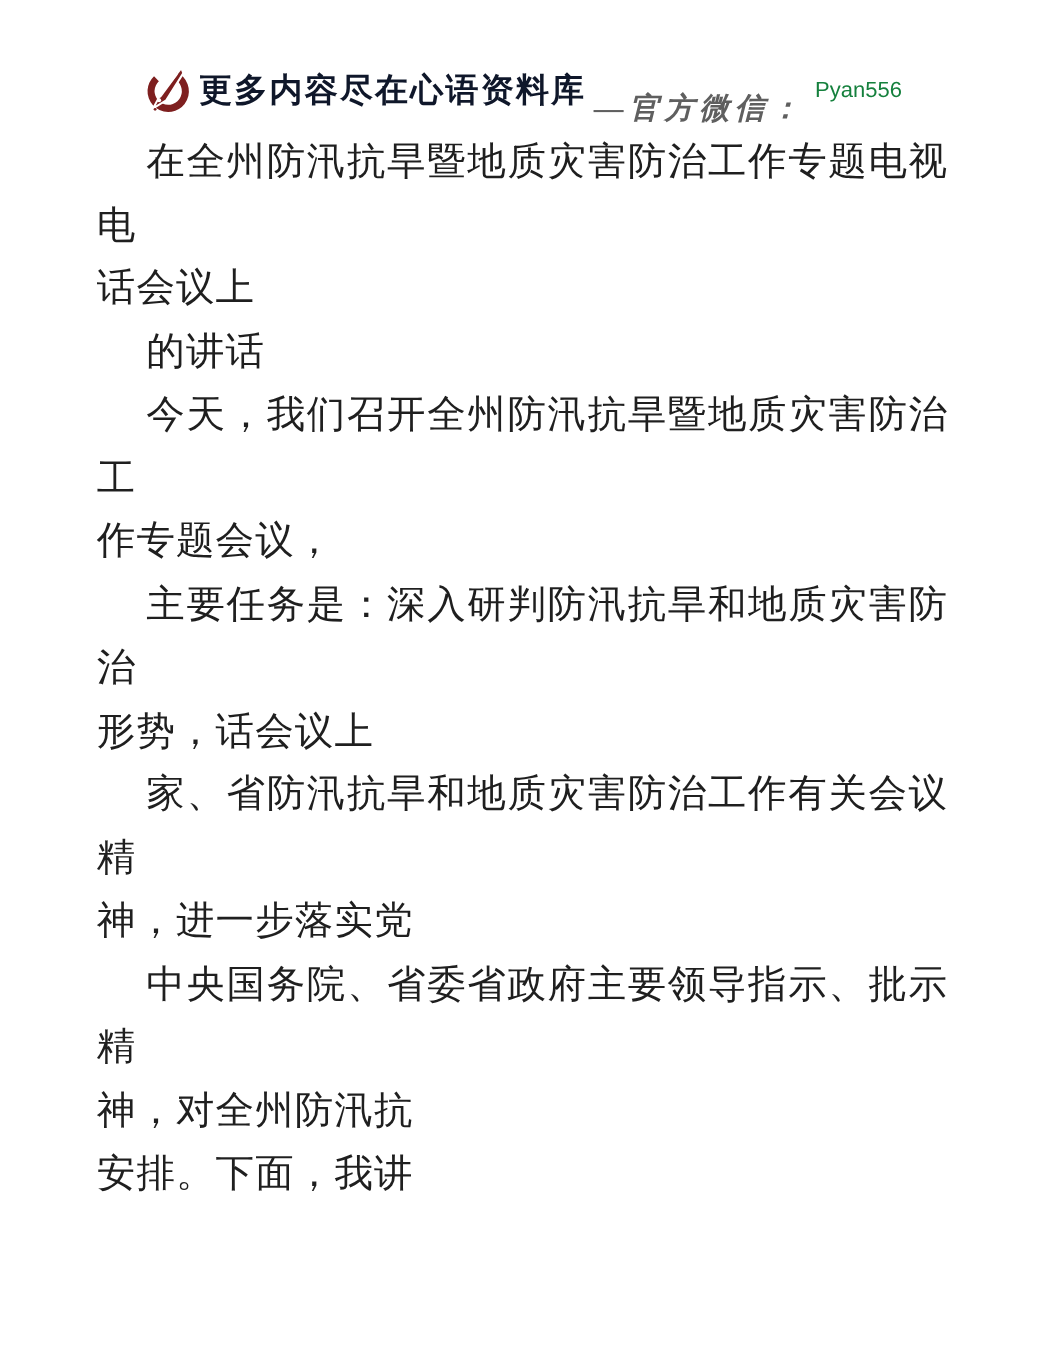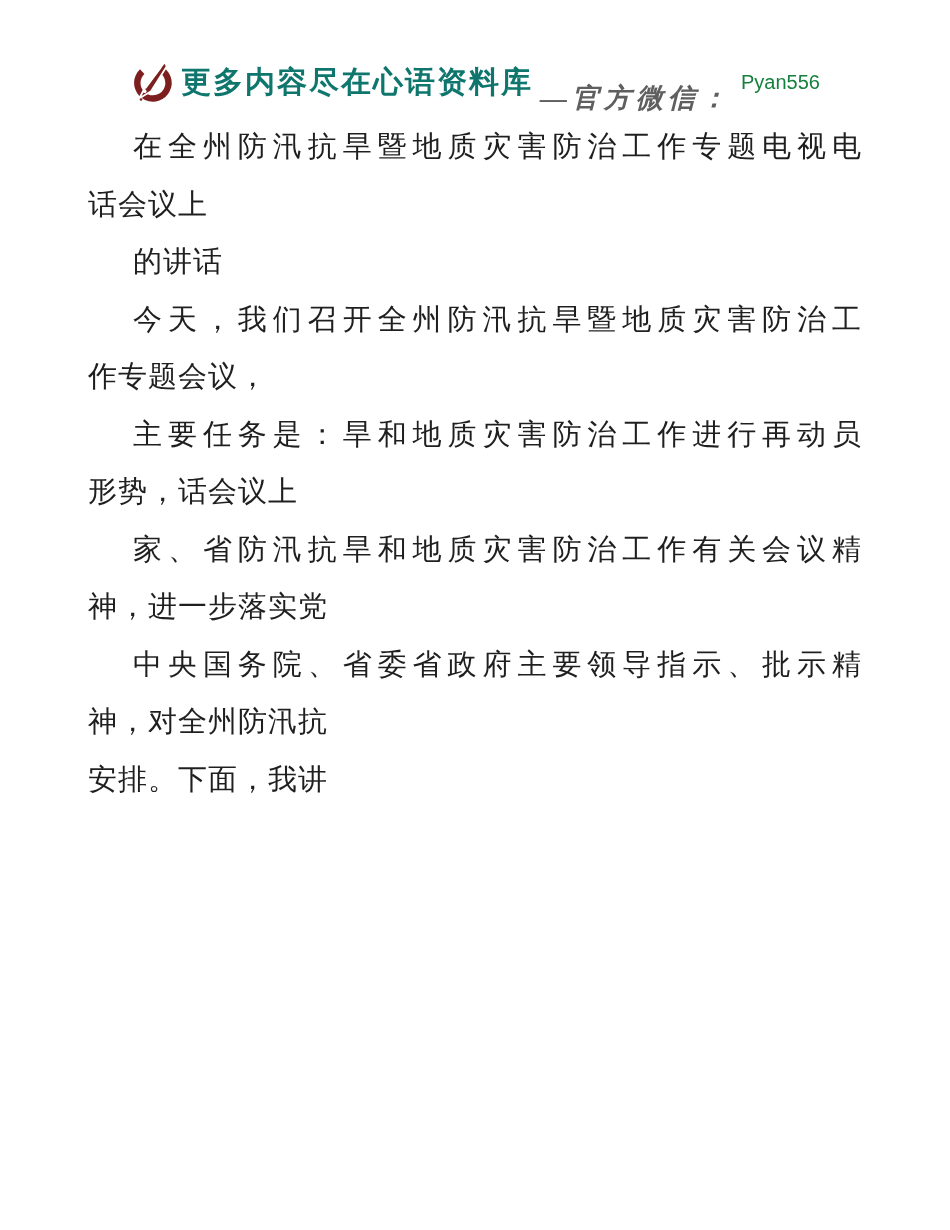--- a/index.html
+++ b/index.html
@@ -18,21 +18,21 @@
     gap:7px;
     height:52px;
   }
   .watermark.top{margin-top:56px;}
   .wm-logo{width:44px;height:48px;flex:0 0 auto;display:block;}
   .wm-brand{
     font-family:"Liberation Serif","DejaVu Serif",serif;
     font-weight:bold;
     font-size:30px;
     letter-spacing:2px;
-    color:#0f766e;
+    color:#0f172a;
     white-space:nowrap;
   }
   .wm-label{
     font-family:"Liberation Serif","DejaVu Serif",serif;
     font-style:italic;
     font-weight:bold;
     font-size:27px;
     letter-spacing:5px;
     color:#5f5f5f;
     white-space:nowrap;
@@ -44,21 +44,21 @@
     color:#15803d;
     white-space:nowrap;
     margin-left:2px;
   }
   
   .doc{
     margin-top:10px;
     padding:0 88px;
   }
   .line{
-    font-size:29px;
+    font-size:35px;
     line-height:57.5px;
     color:#1f1f1f;
     letter-spacing:1px;
     white-space:nowrap;
     overflow:hidden;
   }
   .line.indent{text-indent:45px;}
   .line.justify{
     white-space:normal;
     text-align:justify;
@@ -85,21 +85,21 @@
     <span class="wm-id">Pyan556</span>
   </div>
 
   <div class="doc">
     <div id="lines">
         <div class="line indent justify">在全州防汛抗旱暨地质灾害防治工作专题电视电</div>
         <div class="line">话会议上</div>
         <div class="line indent">的讲话</div>
         <div class="line indent justify">今天，我们召开全州防汛抗旱暨地质灾害防治工</div>
         <div class="line">作专题会议，</div>
-        <div class="line indent justify">主要任务是：旱和地质灾害防治工作进行再动员</div>
+        <div class="line indent justify">主要任务是：深入研判防汛抗旱和地质灾害防治</div>
         <div class="line">形势，话会议上</div>
         <div class="line indent justify">家、省防汛抗旱和地质灾害防治工作有关会议精</div>
         <div class="line">神，进一步落实党</div>
         <div class="line indent justify">中央国务院、省委省政府主要领导指示、批示精</div>
         <div class="line">神，对全州防汛抗</div>
         <div class="line">安排。下面，我讲</div>
       </div>
   </div>
 
 </div>

